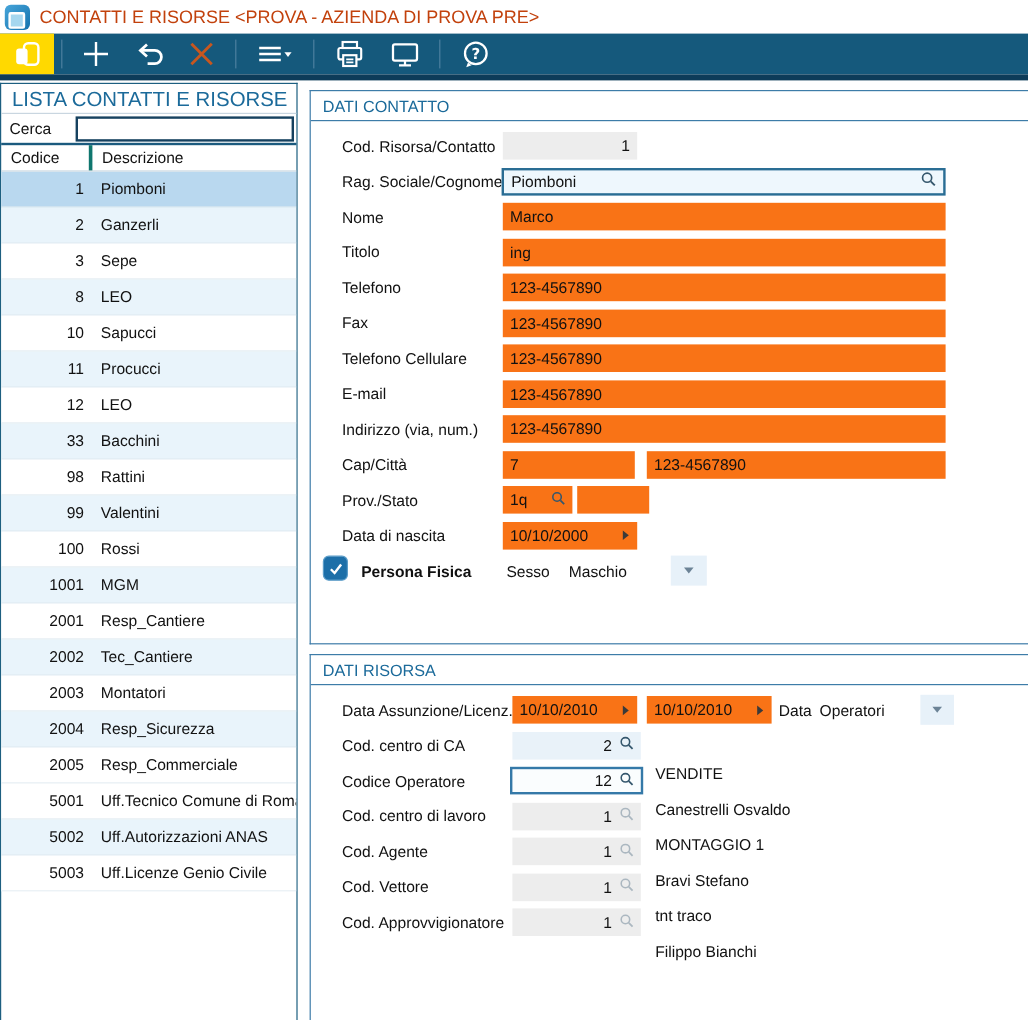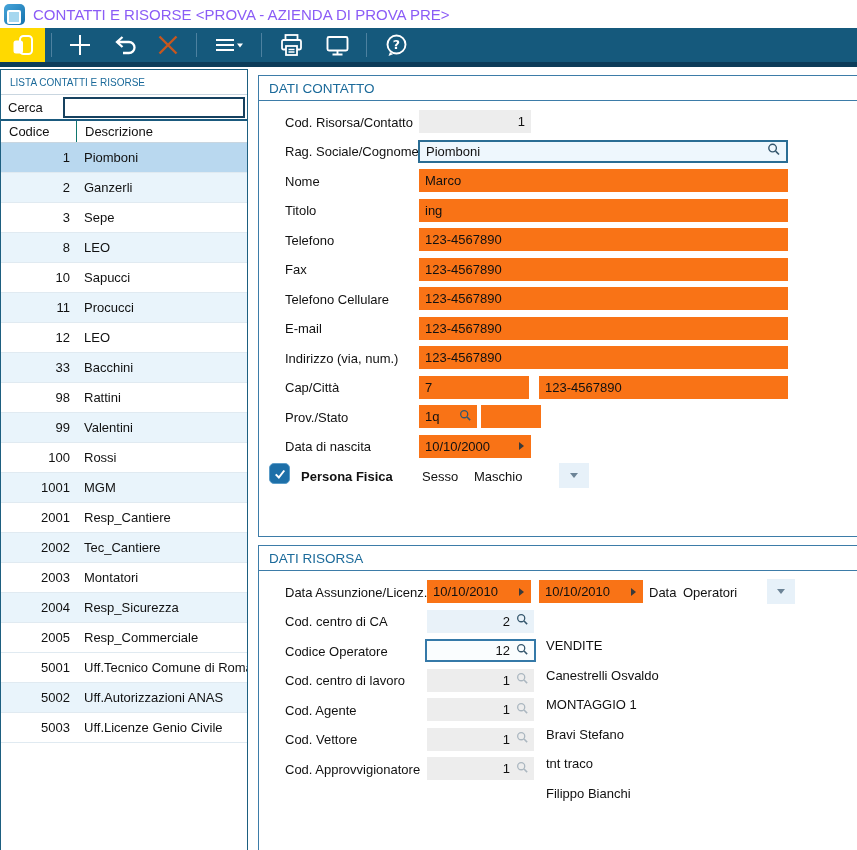--- a/index.html
+++ b/index.html
@@ -7,45 +7,45 @@
     font-family:"Liberation Sans", sans-serif; color:#111; }
   .abs { position:absolute; }
 
   
   .titlebar { position:absolute; left:0; top:0; right:0; height:28px; background:#fff;
     display:flex; align-items:center; gap:8px; padding-left:4px; }
   .app-icon { width:21px; height:21px; border-radius:5px;
     background:linear-gradient(135deg,#47a5da,#1472ad); position:relative; flex:0 0 auto; }
   .app-icon::after { content:""; position:absolute; left:3px; top:6px; width:10px; height:10px;
     background:#a6d7ef; border:2px solid #fff; border-radius:2px; }
-  .win-title { font-size:15px; color:#8b5cf6; white-space:nowrap; }
+  .win-title { font-size:15px; color:#c2410c; white-space:nowrap; }
 
   
   .toolbar { position:absolute; left:0; top:28px; right:0; height:34px; background:#15597c;
     display:flex; align-items:center; }
   .toolbar-strip { position:absolute; left:0; top:62px; right:0; height:5px; background:#0d3c59; }
   .tb-btn { height:34px; display:flex; align-items:center; justify-content:center; cursor:pointer; }
   .tb-btn svg { display:block; }
   .tb-active { width:45px; background:#ffd900; }
   .tb-plain { width:44px; }
   .tb-sep { width:1px; height:24px; background:#4d81a0; margin:0 6px; }
 
   
   .sidebar { position:absolute; left:0; top:69px; width:248px; bottom:0; background:#fff;
     border:1px solid #1d5f80; border-bottom:none; }
-  .sb-title { height:25px; line-height:25px; padding-left:9px; color:#1b6a9a; font-size:10px;
+  .sb-title { height:25px; line-height:25px; padding-left:9px; color:#1b6a9a; font-size:17px;
     border-bottom:1px solid #c9d6e0; white-space:nowrap; }
   .sb-search { height:26px; display:flex; align-items:center; padding-left:7px;
     border-bottom:2px solid #1b5a7e; }
   .sb-search .lbl { font-size:13px; }
   .sb-search input { margin-left:auto; margin-right:2px; width:182px; height:21px;
     border:2px solid #16415f; font-size:13px; padding:0 4px; outline:none;
     font-family:"Liberation Sans",sans-serif; }
   .sb-head { display:flex; height:22px; border-bottom:1px solid #c9d6e0; font-size:13px; }
-  .sb-head .c1 { width:76px; line-height:21px; padding-left:8px; border-right:1px solid #0f766e; }
+  .sb-head .c1 { width:76px; line-height:21px; padding-left:8px; border-right:3px solid #0f766e; }
   .sb-head .c2 { flex:1; line-height:21px; padding-left:8px; }
   .sb-rows { overflow:hidden; }
   .row { display:flex; align-items:center; height:30px; border-bottom:1px solid #e0eaf1;
     font-size:13px; background:#fff; cursor:pointer; }
   .row.alt { background:#e9f4fb; }
   .row.selected { background:#b9d8ef; }
   .row .code { width:76px; text-align:right; padding-right:7px; flex:0 0 auto; }
   .row .desc { flex:1; padding-left:7px; white-space:nowrap; overflow:hidden; }
 
   

